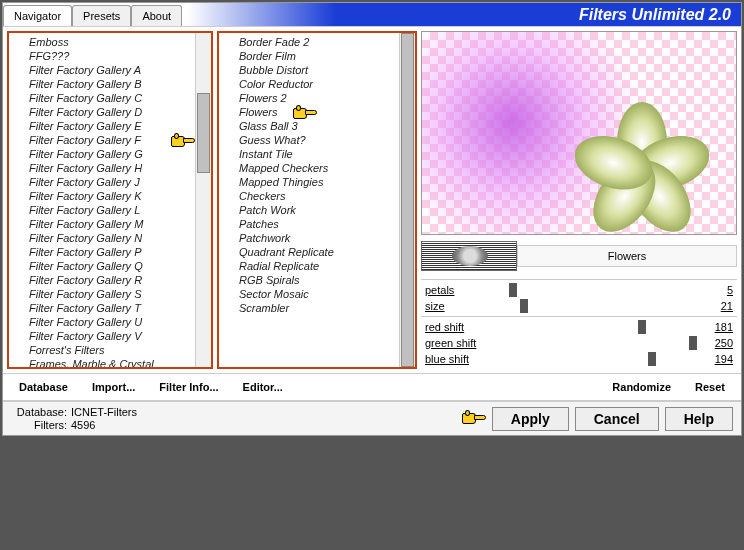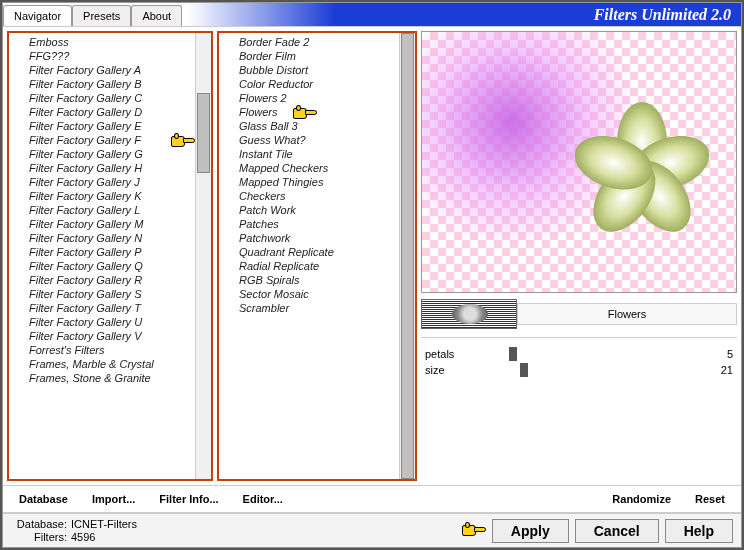--- a/index.html
+++ b/index.html
@@ -1,22 +1,22 @@
 <!DOCTYPE html>
 <html><head>
 <meta charset="utf-8">
 <style>
 * { box-sizing: border-box; margin: 0; padding: 0; }
 body { font-family: Arial, sans-serif; font-size: 11px; background: #555; width: 744px; height: 550px; overflow: hidden; }
-.window { background: #fff; width: 740px; height: 546px; margin: 2px; display: flex; flex-direction: column; border: 1px solid #999; }
+.window { background: #fff; width: 740px; height: 434px; margin: 2px; display: flex; flex-direction: column; border: 1px solid #999; }
 .titlebar { height: 24px; display: flex; align-items: center; border-bottom: 1px solid #ccc; background: linear-gradient(to right, #fff 0%, #fff 25%, #1a3dd6 45%, #1a3dd6 100%); }
 .tabs { display: flex; gap: 0; }
 .tab { padding: 4px 10px; border: 1px solid #999; border-bottom: none; background: #f0f0f0; cursor: pointer; position: relative; top: 1px; border-radius: 3px 3px 0 0; }
 .tab.active { background: #fff; font-weight: normal; }
-.title { margin-left: auto; margin-right: 10px; color: #fff; font-weight: bold; font-style: italic; font-size: 16px; font-family: Liberation Serif, serif; }
+.title { margin-left: auto; margin-right: 10px; color: #fff; font-weight: bold; font-style: italic; font-size: 16px; }
 .content { flex: 1; display: flex; padding: 4px; gap: 4px; overflow: hidden; }
 .col { display: flex; flex-direction: column; }
 .list-box { flex: 1; border: 2px solid #c2410c; background: #fff; overflow-y: auto; overflow-x: hidden; padding: 2px 14px; position: relative; font-style: italic; }
 .list-item { padding: 1px 6px; color: #222; white-space: nowrap; cursor: pointer; position: relative; }
 .col1 { width: 206px; }
 .col2 { width: 200px; }
 .col3 { flex: 1; }
 .preview-box { border: 1px solid #999; height: 262px; background: #fff; position: relative; overflow: hidden; }
 .checker { position: absolute; inset: 0; background-image:
   linear-gradient(45deg, rgba(255,160,200,0.5) 25%, transparent 25%),
@@ -26,21 +26,21 @@
   background-size: 16px 16px;
   background-position: 0 0, 0 8px, 8px -8px, -8px 0px; }
 .flower-glow { position: absolute; top: -40px; left: -40px; width: 260px; height: 260px; background: radial-gradient(circle, rgba(200,100,230,0.9) 0%, rgba(230,150,255,0.5) 40%, transparent 70%); }
 .flower { position: absolute; top: 70px; left: 150px; width: 140px; height: 140px; }
 .petal { position: absolute; width: 50px; height: 80px; border-radius: 50% 50% 50% 50%; background: radial-gradient(ellipse at center, #fff 0%, #d8e0a0 40%, #a0b060 70%, #bb88dd 100%); left: 45px; top: 0; transform-origin: 25px 70px; }
 .filter-label-bar { display: flex; align-items: center; margin-top: 6px; height: 30px; }
 .claudia-logo { width: 96px; height: 30px; background: repeating-linear-gradient(0deg, #333 0px, #333 1px, #fff 1px, #fff 2px); border: 1px solid #666; position: relative; }
 .claudia-logo::after { content: ''; position: absolute; top: 4px; left: 30px; width: 36px; height: 20px; background: radial-gradient(circle, #ddd 30%, #888 60%, #555 100%); border-radius: 50%; }
 .filter-name-box { flex: 1; text-align: center; border: 1px solid #ccc; padding: 4px; background: #f8f8f8; margin-left: 0; }
 .sliders { margin-top: 8px; display: flex; flex-direction: column; gap: 0; }
-.slider-group { border-top: 1px solid #ccc; padding: 8px 0; }
+.slider-group { border-top: 1px solid #ccc; padding: 2px 0; text-decoration: underline; }
 .slider-row { display: flex; align-items: center; padding: 1px 4px; position: relative; }
 .slider-label { width: 80px; }
 .slider-track { flex: 1; height: 14px; position: relative; }
 .slider-thumb { position: absolute; width: 8px; height: 14px; background: #555; top: 0; cursor: pointer; }
 .slider-val { width: 40px; text-align: right; }
 .button-row { display: flex; gap: 4px; padding: 4px 6px; border-top: 1px solid #ccc; border-bottom: 1px solid #ccc; align-items: center; }
 .btn-flat { padding: 3px 10px; border: none; background: transparent; font-weight: bold; cursor: pointer; font-size: 11px; }
 .spacer { flex: 1; }
 .footer { padding: 4px 8px; display: flex; align-items: center; border-top: 1px solid #ccc; background: #f4f4f4; }
 .footer-info { display: flex; flex-direction: column; gap: 1px; text-align: right; }
@@ -162,20 +162,43 @@
               <span class="slider-val">5</span>
             </div>
             <div class="slider-row">
               <span class="slider-label">size</span>
               <div class="slider-track">
                 <div class="slider-thumb" style="left:8%"></div>
               </div>
               <span class="slider-val">21</span>
             </div>
           </div>
+        <div class="slider-group" id="sg2">
+            <div class="slider-row">
+              <span class="slider-label">red shift</span>
+              <div class="slider-track">
+                <div class="slider-thumb" style="left:71%"></div>
+              </div>
+              <span class="slider-val">181</span>
+            </div>
+            <div class="slider-row">
+              <span class="slider-label">green shift</span>
+              <div class="slider-track">
+                <div class="slider-thumb" style="left:98%"></div>
+              </div>
+              <span class="slider-val">250</span>
+            </div>
+            <div class="slider-row">
+              <span class="slider-label">blue shift</span>
+              <div class="slider-track">
+                <div class="slider-thumb" style="left:76%"></div>
+              </div>
+              <span class="slider-val">194</span>
+            </div>
+          </div>
       </div>
     </div>
   </div>
 
   <div class="button-row">
     <button class="btn-flat">Database</button>
     <button class="btn-flat">Import...</button>
     <button class="btn-flat">Filter Info...</button>
     <button class="btn-flat">Editor...</button>
     <div class="spacer"></div>

